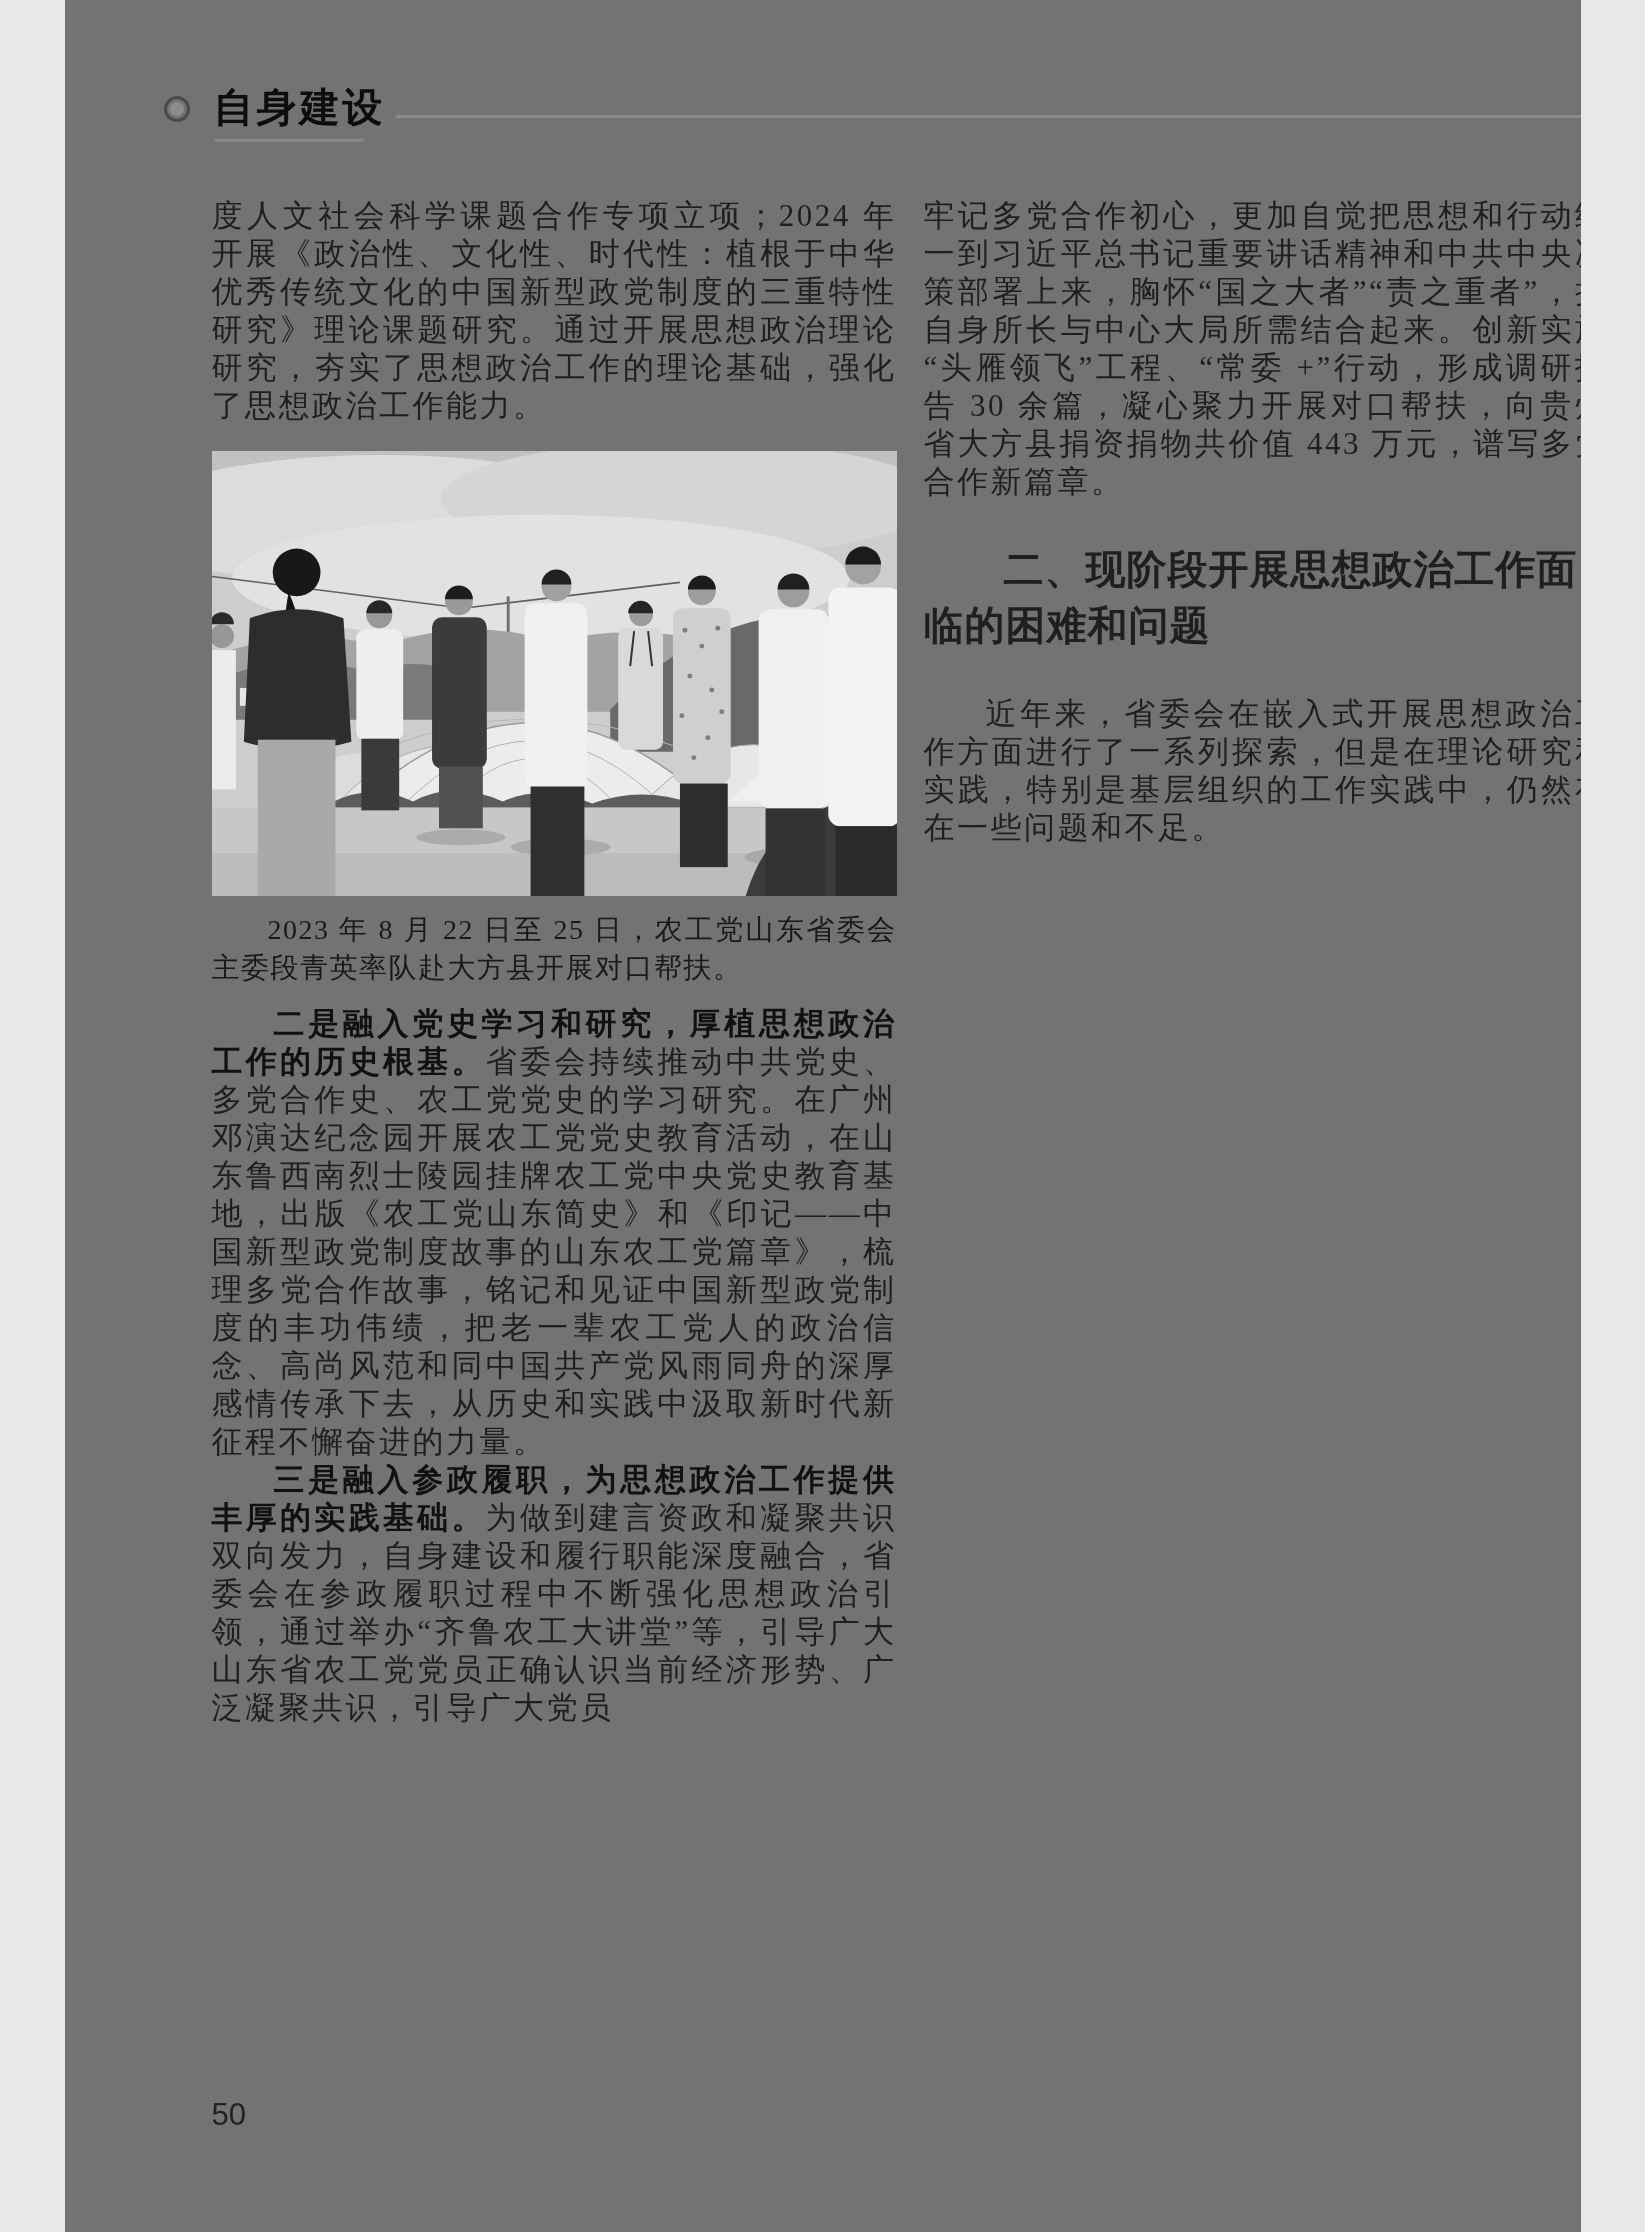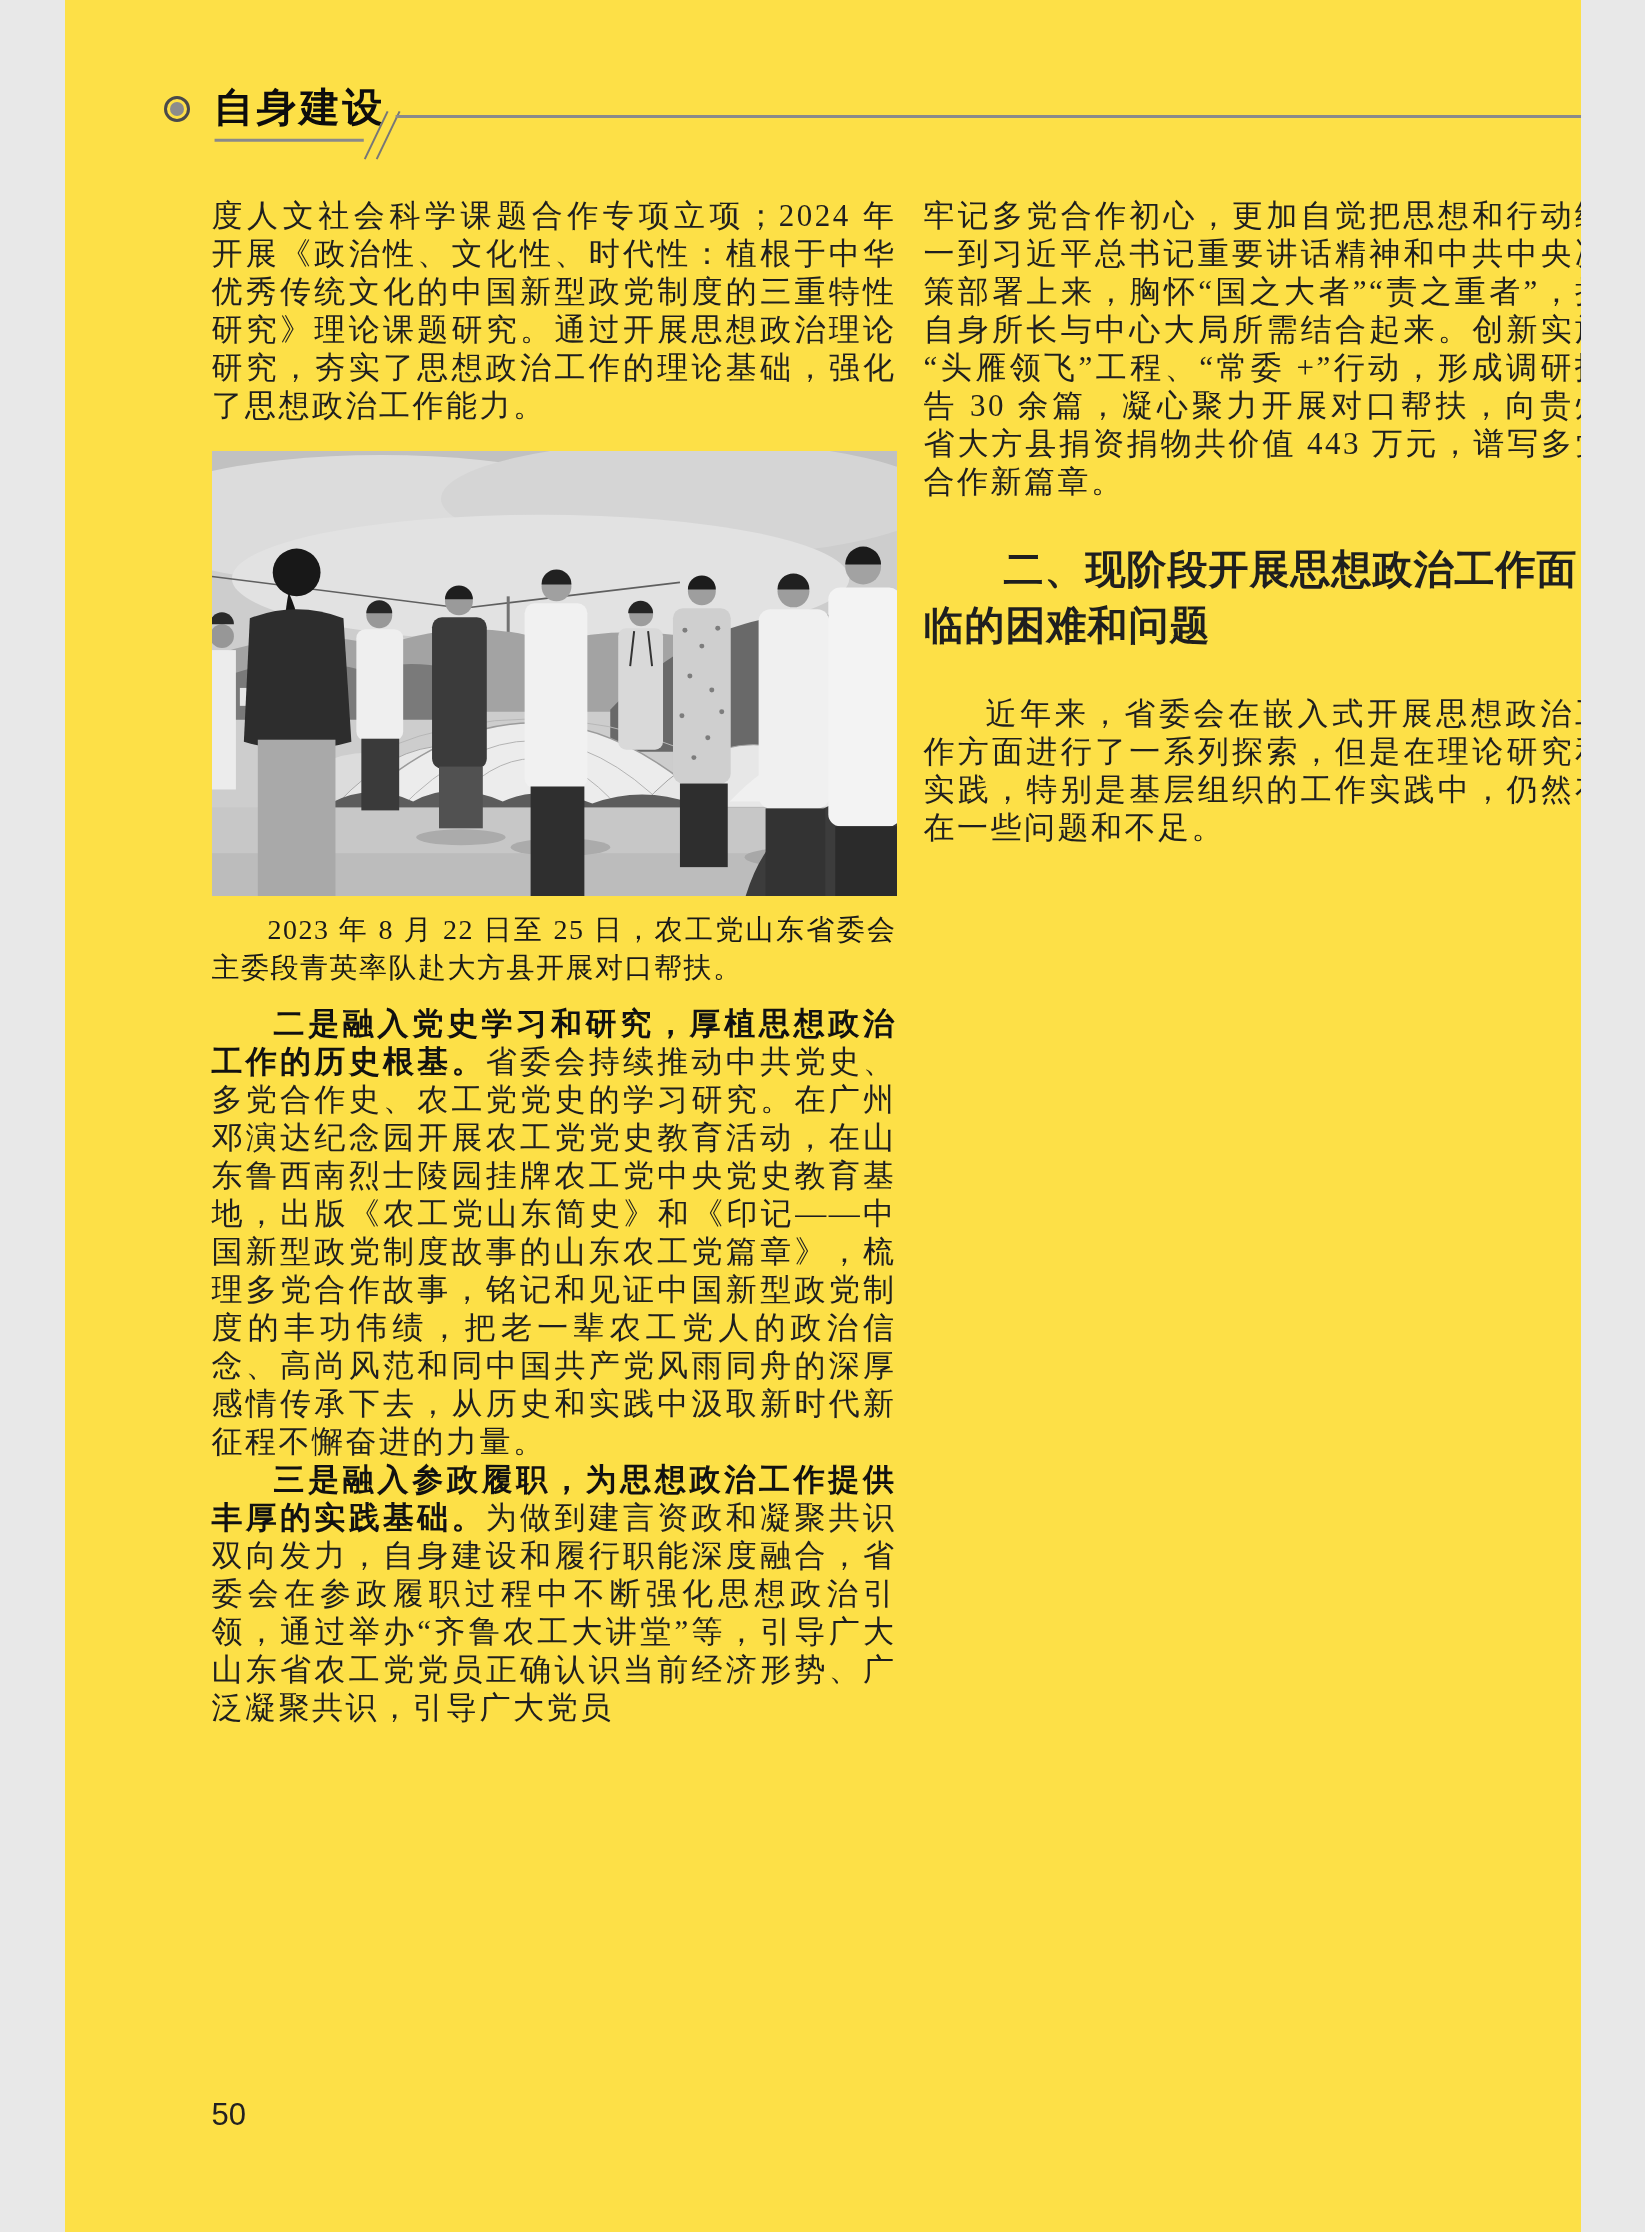--- a/index.html
+++ b/index.html
@@ -1,18 +1,18 @@
 <!DOCTYPE html>
 <html lang="zh"><head>
 <meta charset="utf-8">
 <style>
   html,body{margin:0;padding:0;background:#e8e8e8;}
   .page{
     position:relative;width:1516px;height:2233px;margin:0 auto;
-    background:#fde047;overflow:hidden;
+    background:#737373;overflow:hidden;
     font-family:"Liberation Serif","DejaVu Serif",serif;color:#1b1b1b;
   }
   
   .hdr-icon{
     position:absolute;left:99px;top:96px;width:26px;height:26px;
     border:3px solid #4a4a4a;border-radius:50%;box-sizing:border-box;
     display:flex;align-items:center;justify-content:center;
   }
   .hdr-icon .dot{width:14px;height:14px;border-radius:50%;background:#8c8c8c;}
   .hdr-title{

